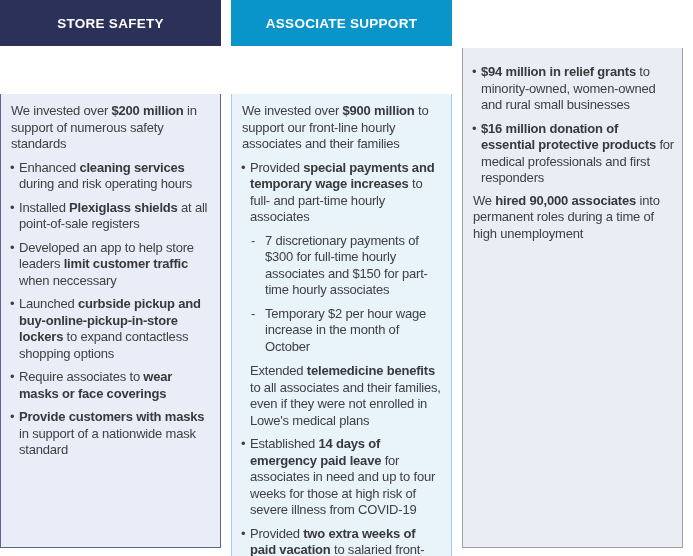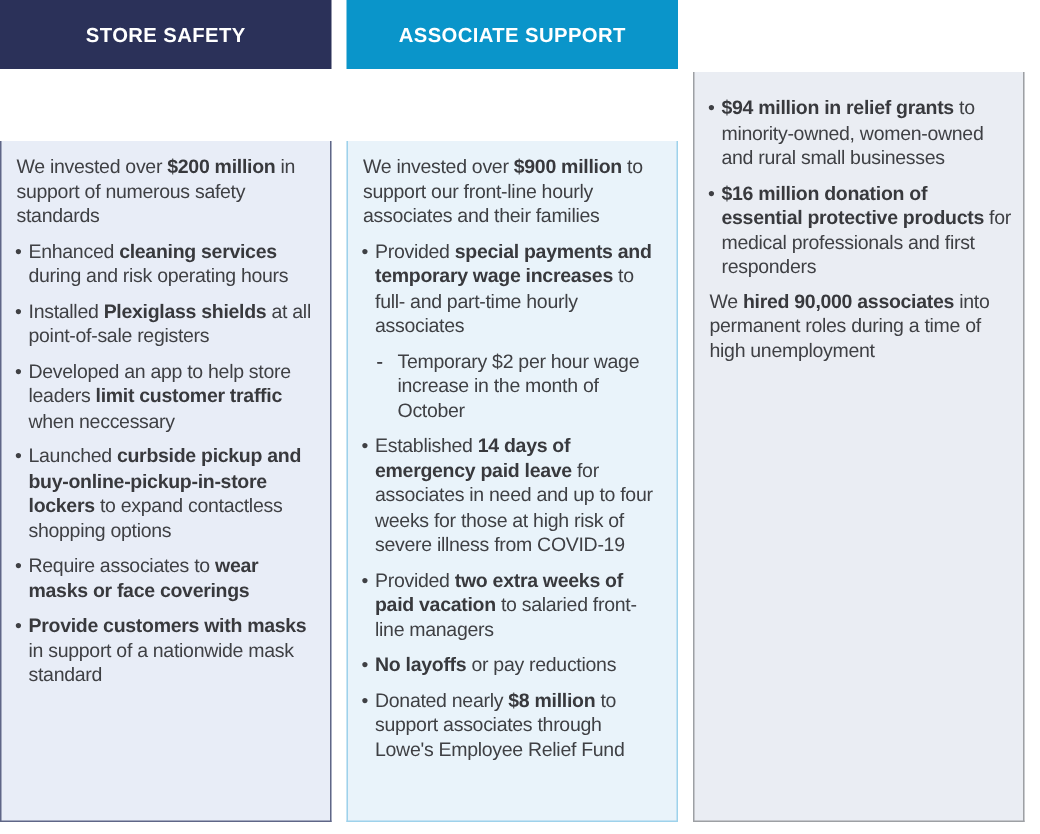--- a/index.html
+++ b/index.html
@@ -89,22 +89,23 @@
         <div class="blk bullet"><span class="marker">•</span><span class="seg-b">Provide customers with masks</span><span class="seg"> in support of a nationwide mask standard</span></div>
       </div>
   </div>
   <div class="panel" style="--hdr: #0a95ca; --bg: #e9f3fa; --brd: #9ed2eb;">
     <div class="panel-header">
       <span>ASSOCIATE SUPPORT</span>
     </div>
     <div class="panel-body">
         <div class="blk p"><span class="seg">We invested over </span><span class="seg-b">$900 million</span><span class="seg"> to support our front-line hourly associates and their families</span></div>
         <div class="blk bullet"><span class="marker">•</span><span class="seg">Provided </span><span class="seg-b">special payments and temporary wage increases</span><span class="seg"> to full- and part-time hourly associates</span></div>
-        <div class="blk dash"><span class="marker">-</span></div>
+        <div class="blk dash"><span class="marker">-</span><span class="seg">7 discretionary payments of $300 for full-time hourly associates and $150 for part-time hourly associates</span></div>
         <div class="blk dash"><span class="marker">-</span><span class="seg">Temporary $2 per hour wage increase in the month of October</span></div>
+        <div class="blk p-indent"><span class="seg">Extended </span><span class="seg-b">telemedicine benefits</span><span class="seg"> to all associates and their families, even if they were not enrolled in Lowe's medical plans</span></div>
         <div class="blk bullet"><span class="marker">•</span><span class="seg">Established </span><span class="seg-b">14 days of emergency paid leave</span><span class="seg"> for associates in need and up to four weeks for those at high risk of severe illness from COVID-19</span></div>
         <div class="blk bullet"><span class="marker">•</span><span class="seg">Provided </span><span class="seg-b">two extra weeks of paid vacation</span><span class="seg"> to salaried front-line managers</span></div>
         <div class="blk bullet"><span class="marker">•</span><span class="seg-b">No layoffs</span><span class="seg"> or pay reductions</span></div>
         <div class="blk bullet"><span class="marker">•</span><span class="seg">Donated nearly </span><span class="seg-b">$8 million</span><span class="seg"> to support associates through Lowe's Employee Relief Fund</span></div>
       </div>
   </div>
   <div class="panel" style="--hdr: #8e9194; --bg: #eaedf3; --brd: #9da0a4;">
     <div class="panel-body">
         <div class="blk bullet"><span class="marker">•</span><span class="seg-b">$94 million  in relief grants</span><span class="seg"> to minority-owned, women-owned and rural small businesses</span></div>
         <div class="blk bullet"><span class="marker">•</span><span class="seg-b">$16 million donation of essential protective products</span><span class="seg"> for medical professionals and first responders</span></div>

